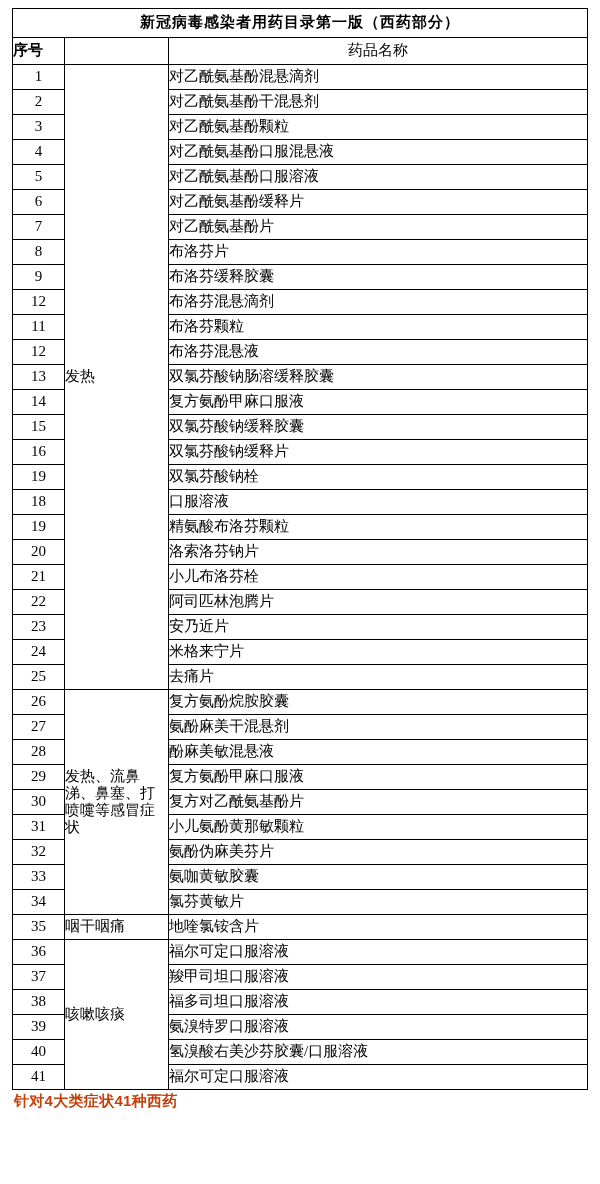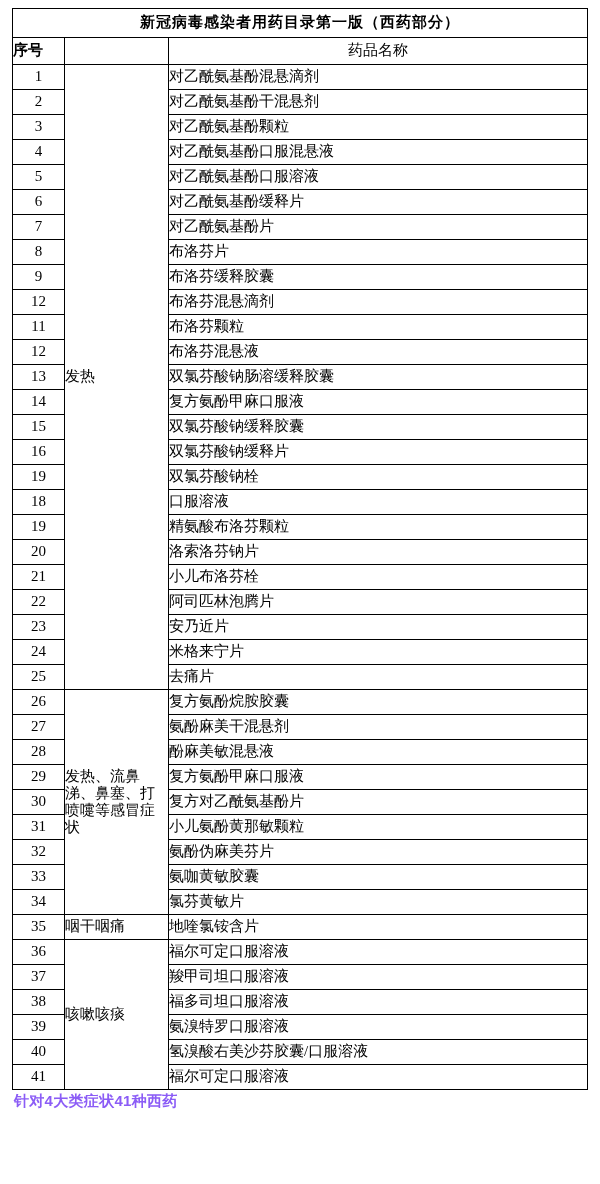--- a/index.html
+++ b/index.html
@@ -267,14 +267,14 @@
         <tr>
           <td class="col-no">40</td>
           <td class="col-drug">氢溴酸右美沙芬胶囊/口服溶液</td>
         </tr>
         <tr>
           <td class="col-no">41</td>
           <td class="col-drug">福尔可定口服溶液</td>
         </tr>
       </tbody>
   </table>
-  <div class="footnote" style="color: #8b5cf6;">针对4大类症状41种西药</div>
+  <div class="footnote" style="color: #c2410c;">针对4大类症状41种西药</div>
 </div>
 
 </body></html>

